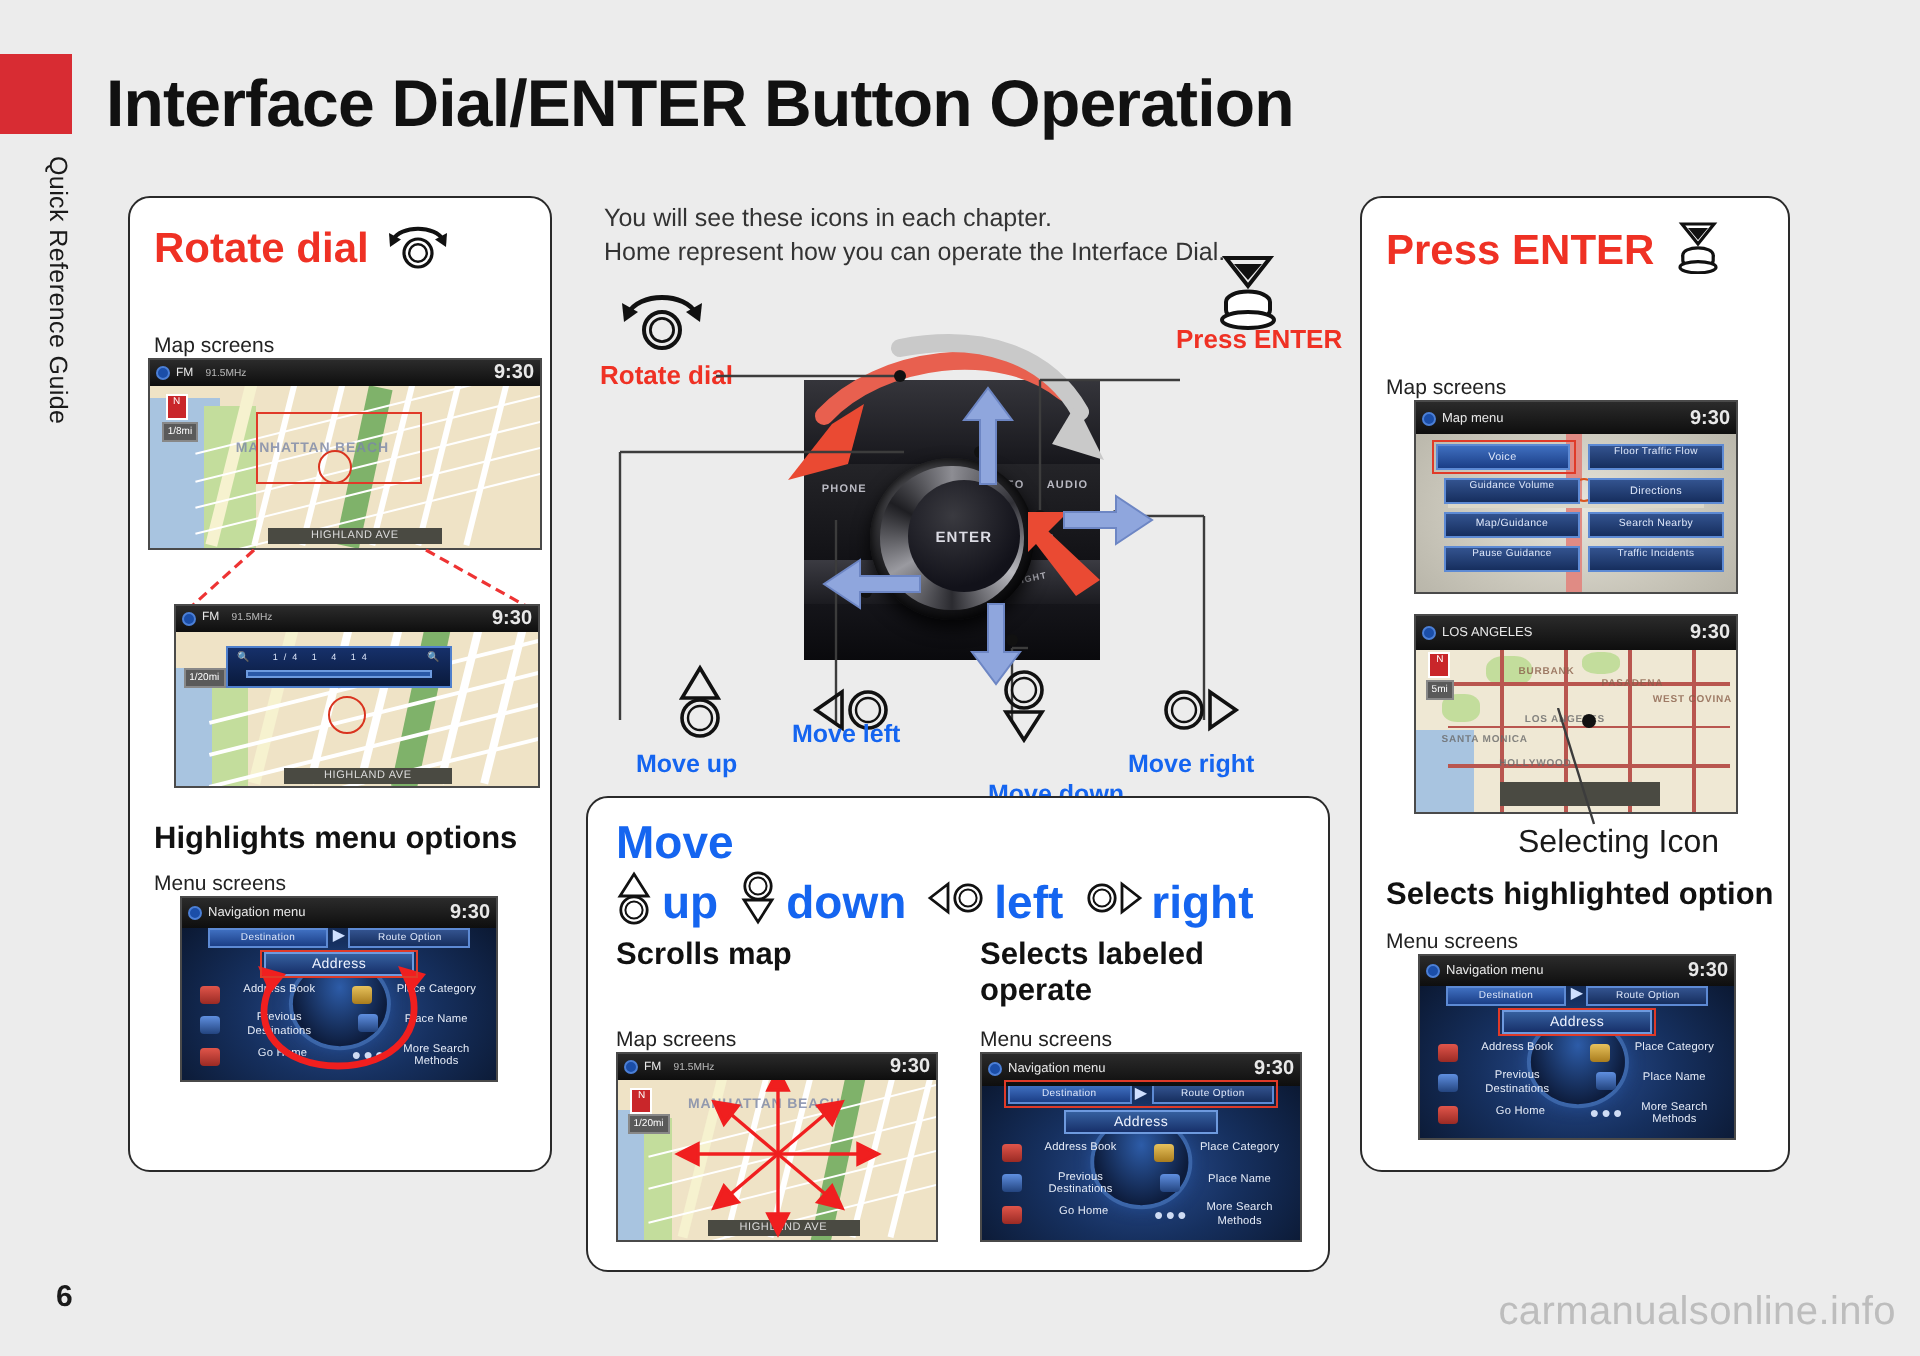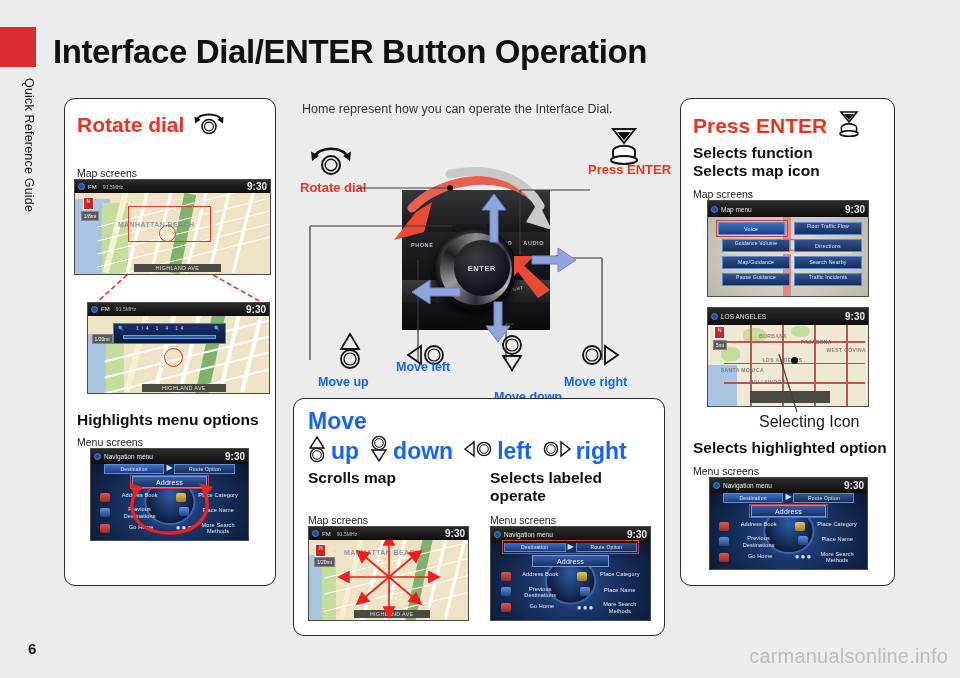--- a/index.html
+++ b/index.html
@@ -318,20 +318,21 @@
     </div>
     <div class="scr-bar tall">
       <span class="dot"></span>
       <span>Navigation menu</span>
       <span class="clock">9:30</span>
     </div>
   </div>
 </div>
 
 <div class="note" style="position:absolute; left:302px; top:101px; width:360px;">
+  <div>You will see these icons in each chapter.</div>
   <div>Home represent how you can operate the Interface Dial.</div>
 </div>
 
 <div style="position:absolute; left:308px; top:142px;" class="ic">
   <svg width="46" height="34" viewBox="0 0 46 34">
     <circle cx="23" cy="23" r="9" fill="none" stroke="#111" stroke-width="2"></circle>
     <circle cx="23" cy="23" r="5.8" fill="none" stroke="#111" stroke-width="1.4"></circle>
     <path d="M6 15 C11 4, 35 4, 40 15" fill="none" stroke="#111" stroke-width="2.4"></path>
     <path d="M4 19 L3 9.5 L11 14 Z" fill="#111"></path>
     <path d="M42 19 L43 9.5 L35 14 Z" fill="#111"></path>
@@ -577,24 +578,20 @@
       <svg width="28" height="28" viewBox="0 0 28 28">
         <path d="M6 3 L22 3 L14 13 Z" fill="none" stroke="#111" stroke-width="1.6"></path>
         <path d="M9 5 L19 5 L14 11 Z" fill="#111"></path>
         <ellipse cx="14" cy="18.5" rx="7.6" ry="3.6" fill="#fff" stroke="#111" stroke-width="1.6"></ellipse>
         <path d="M6.4 18.5 L6.4 21.2 A7.6 3.6 0 0 0 21.6 21.2 L21.6 18.5" fill="#fff" stroke="#111" stroke-width="1.6"></path>
         <ellipse cx="14" cy="24.6" rx="9" ry="2.8" fill="#fff" stroke="#111" stroke-width="1.6"></ellipse>
       </svg>
     </span>
   </div>
 
-  <div class="h-black" style="position:absolute; left:12px; top:45px;">
-    <div>Selects function</div>
-    <div>Selects map icon</div>
-  </div>
   <div class="sub-black" style="position:absolute; left:12px; top:83px;">Map screens</div>
 
   <div class="screen" style="left:26px; top:101px; width:162px; height:97px; position:absolute;">
     <div style="position:absolute; inset:0; background:#cfcdc2;">
       <div style="position:absolute; inset:0; background:radial-gradient(ellipse at 50% 56%, #e8e6dd 0%, #c9c6ba 58%, #b3b0a4 100%);"></div>
       <div style="position:absolute; left:47%; top:14%; width:5%; height:86%; background:#e08b84;"></div>
       <div style="position:absolute; left:10%; top:52%; width:80%; height:4%; background:#dcd8c9;"></div>
       <div style="position:absolute; left:49%; top:40%; width:12px; height:12px; border:1.6px solid #d9541f; border-radius:50%;"></div>
 
       <div class="tab" style="position:absolute; left:6%; top:22%; width:42%; height:14%; font-size:5.4px; line-height:2.3;">Voice</div>

